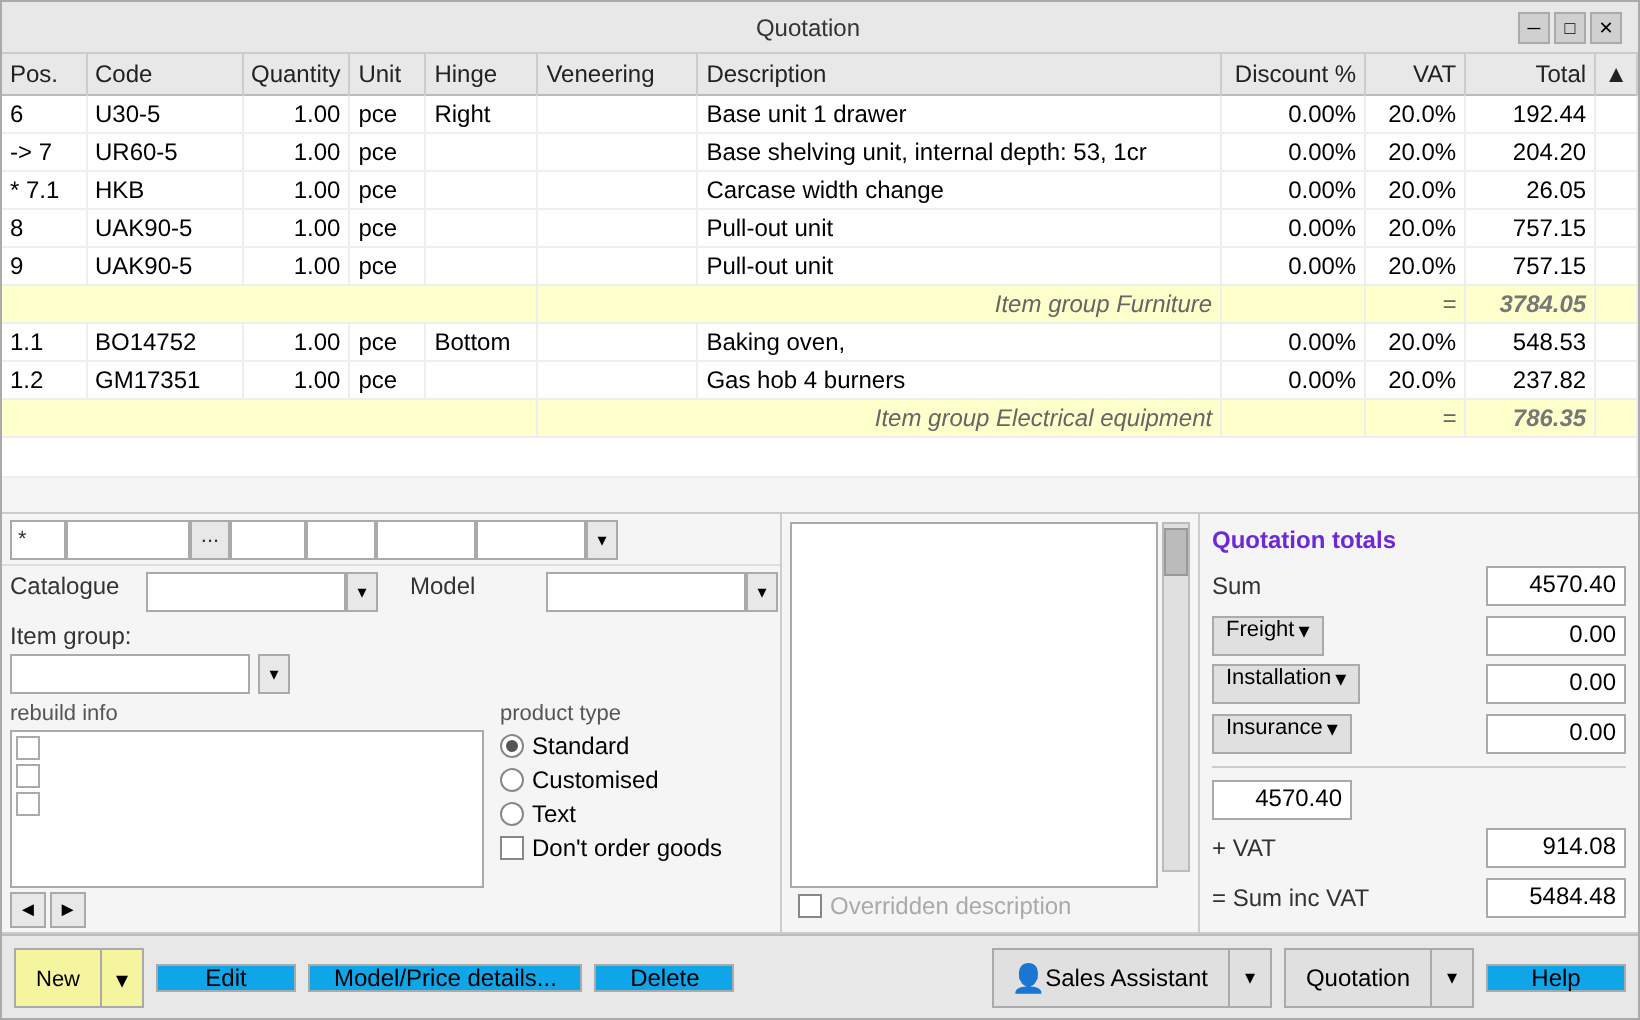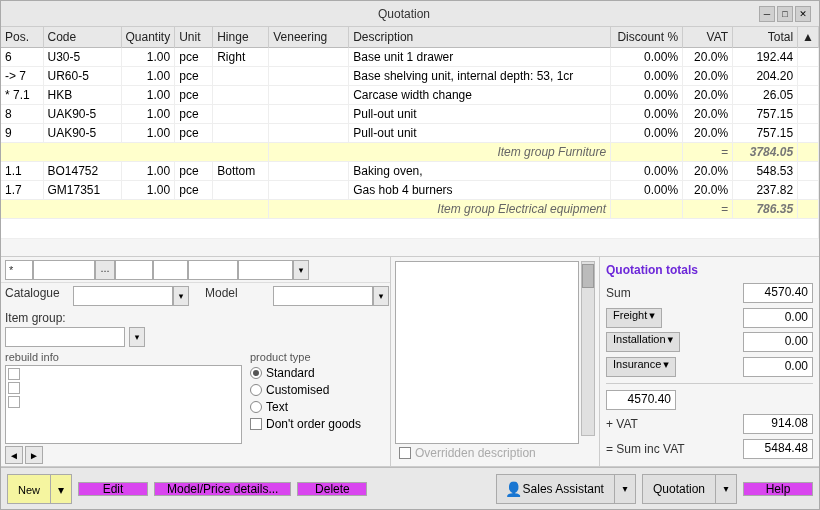--- a/index.html
+++ b/index.html
@@ -369,21 +369,21 @@
       height: 42px;
       background: #e8e8e8;
       border-top: 1px solid #bbb;
       display: flex;
       align-items: center;
       padding: 4px 6px;
       gap: 6px;
     }
     .toolbar-btn {
       border: 1px solid #aaa;
-      background: #d946ef;
+      background: #0ea5e9;
       height: 14px;
       padding: 0 12px;
       font-size: 12px;
       cursor: pointer;
       display: flex;
       align-items: center;
       gap: 4px;
       min-width: 70px;
       justify-content: center;
     }
@@ -570,21 +570,21 @@
         <td class="col-unit">pce</td>
         <td class="col-hinge">Bottom</td>
         <td class="col-veneer"></td>
         <td class="col-desc">Baking oven,</td>
         <td class="col-disc right">0.00%</td>
         <td class="col-vat right">20.0%</td>
         <td class="col-total right">548.53</td>
         <td></td>
       </tr>
             <tr>
-        <td class="col-pos">1.7</td>
+        <td class="col-pos">1.2</td>
         <td class="col-code">GM17351</td>
         <td class="col-qty right">1.00</td>
         <td class="col-unit">pce</td>
         <td class="col-hinge"></td>
         <td class="col-veneer"></td>
         <td class="col-desc">Gas hob 4 burners</td>
         <td class="col-disc right">0.00%</td>
         <td class="col-vat right">20.0%</td>
         <td class="col-total right">237.82</td>
         <td></td>

